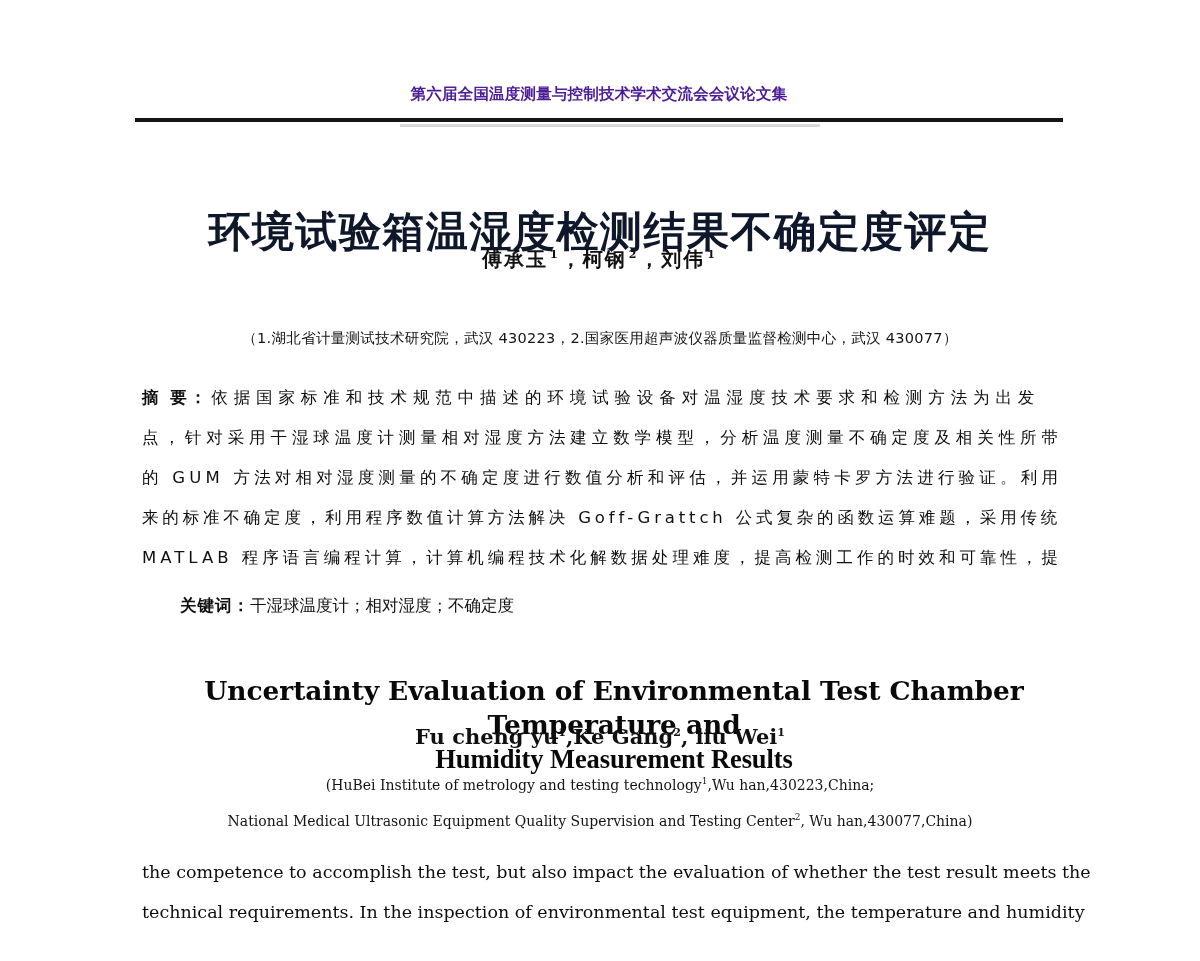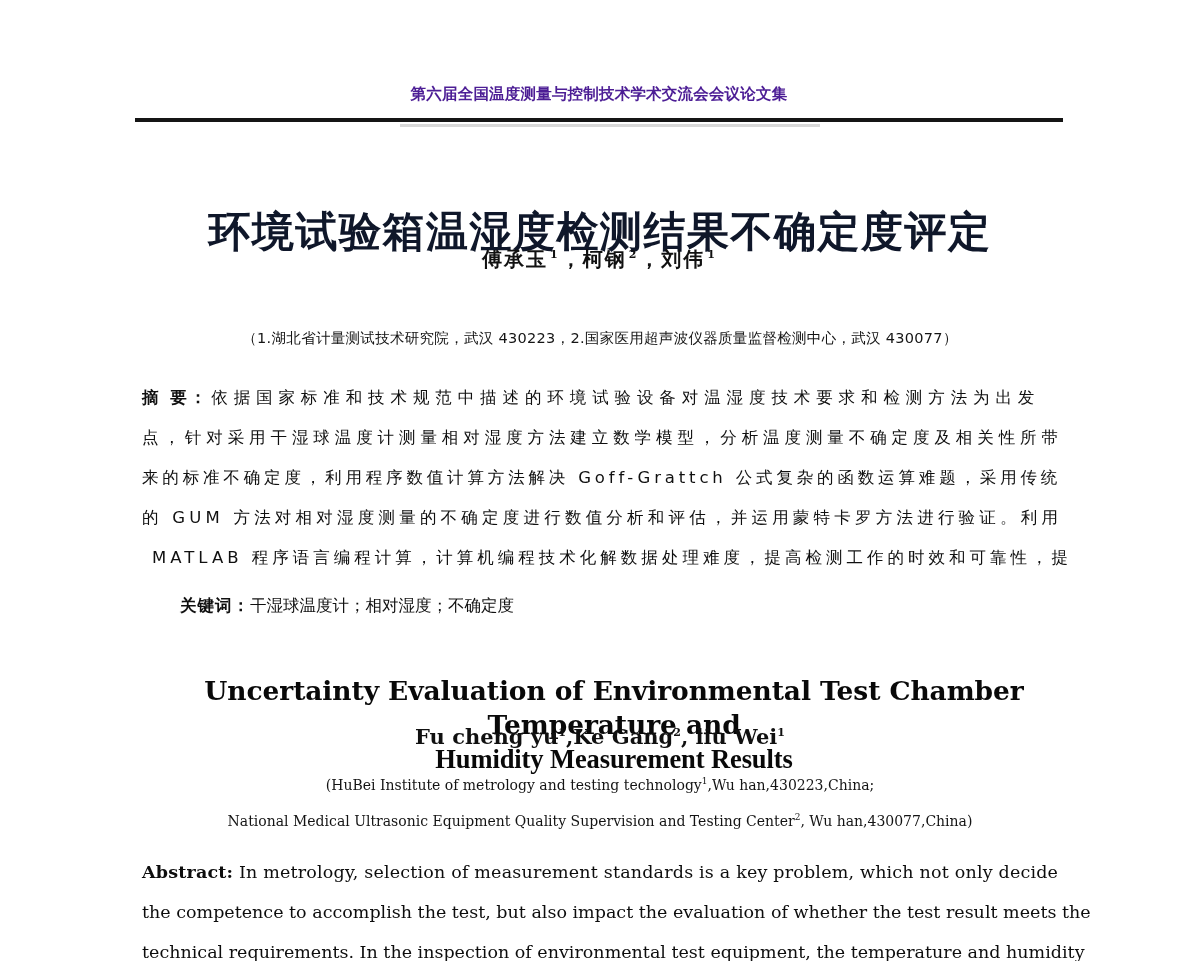--- a/index.html
+++ b/index.html
@@ -241,27 +241,27 @@
   <div class="cn-affil">（1.湖北省计量测试技术研究院，武汉 430223，2.国家医用超声波仪器质量监督检测中心，武汉 430077）</div>
 
   <div class="cn-abstract">
     <span class="line stretch">
         <span style="letter-spacing: 5.906px;"><span class="lead">摘 要：</span><span>依据国家标准和技术规范中描述的环境试验设备对温湿度技术要求和检测方法为出发</span></span>
       </span>
     <span class="line stretch">
         <span style="letter-spacing: 4.917px;">点，针对采用干湿球温度计测量相对湿度方法建立数学模型，分析温度测量不确定度及相关性所带</span>
       </span>
     <span class="line stretch">
+        <span style="letter-spacing: 4.22px;">的 GUM 方法对相对湿度测量的不确定度进行数值分析和评估，并运用蒙特卡罗方法进行验证。利用</span>
+      </span>
+    <span class="line stretch">
         <span style="letter-spacing: 3.841px;">来的标准不确定度，利用程序数值计算方法解决 Goff-Grattch 公式复杂的函数运算难题，采用传统</span>
       </span>
     <span class="line stretch">
-        <span style="letter-spacing: 4.22px;">的 GUM 方法对相对湿度测量的不确定度进行数值分析和评估，并运用蒙特卡罗方法进行验证。利用</span>
-      </span>
-    <span class="line stretch">
-        <span style="letter-spacing: 4.005px; margin-left: 10px;">MATLAB 程序语言编程计算，计算机编程技术化解数据处理难度，提高检测工作的时效和可靠性，提</span>
+        <span style="letter-spacing: 4.005px;">MATLAB 程序语言编程计算，计算机编程技术化解数据处理难度，提高检测工作的时效和可靠性，提</span>
       </span>
   </div>
 
   <div class="cn-keywords">
     <span class="lead">关键词：</span><span>干湿球温度计；相对湿度；不确定度</span>
   </div>
 
   <h2 class="en-title">
     <span class="l1">Uncertainty Evaluation of Environmental Test Chamber Temperature and</span>
     <span class="l2">Humidity Measurement Results</span>
@@ -273,23 +273,20 @@
 
   <div class="en-affil en-affil-1">
     <span>(HuBei Institute of metrology and testing technology</span><sup>1</sup><span>,Wu han,430223,China;</span>
   </div>
   <div class="en-affil en-affil-2">
     <span>National Medical Ultrasonic Equipment Quality Supervision and Testing Center</span><sup>2</sup><span>, Wu han,430077,China)</span>
   </div>
 
   <div class="en-abstract">
     <span class="line stretch">
-        <span style="letter-spacing: 0.187px;"><span class="lead">Abstract:</span> <span>In metrology, selection of measurement standards is a key problem, which not only decide</span></span>
-      </span>
-    <span class="line stretch">
         <span>the competence to accomplish the test, but also impact the evaluation of whether the test result meets the</span>
       </span>
     <span class="line stretch">
         <span>technical requirements. In the inspection of environmental test equipment, the temperature and humidity</span>
       </span>
   </div>
 
 </div>
 
 </body></html>

